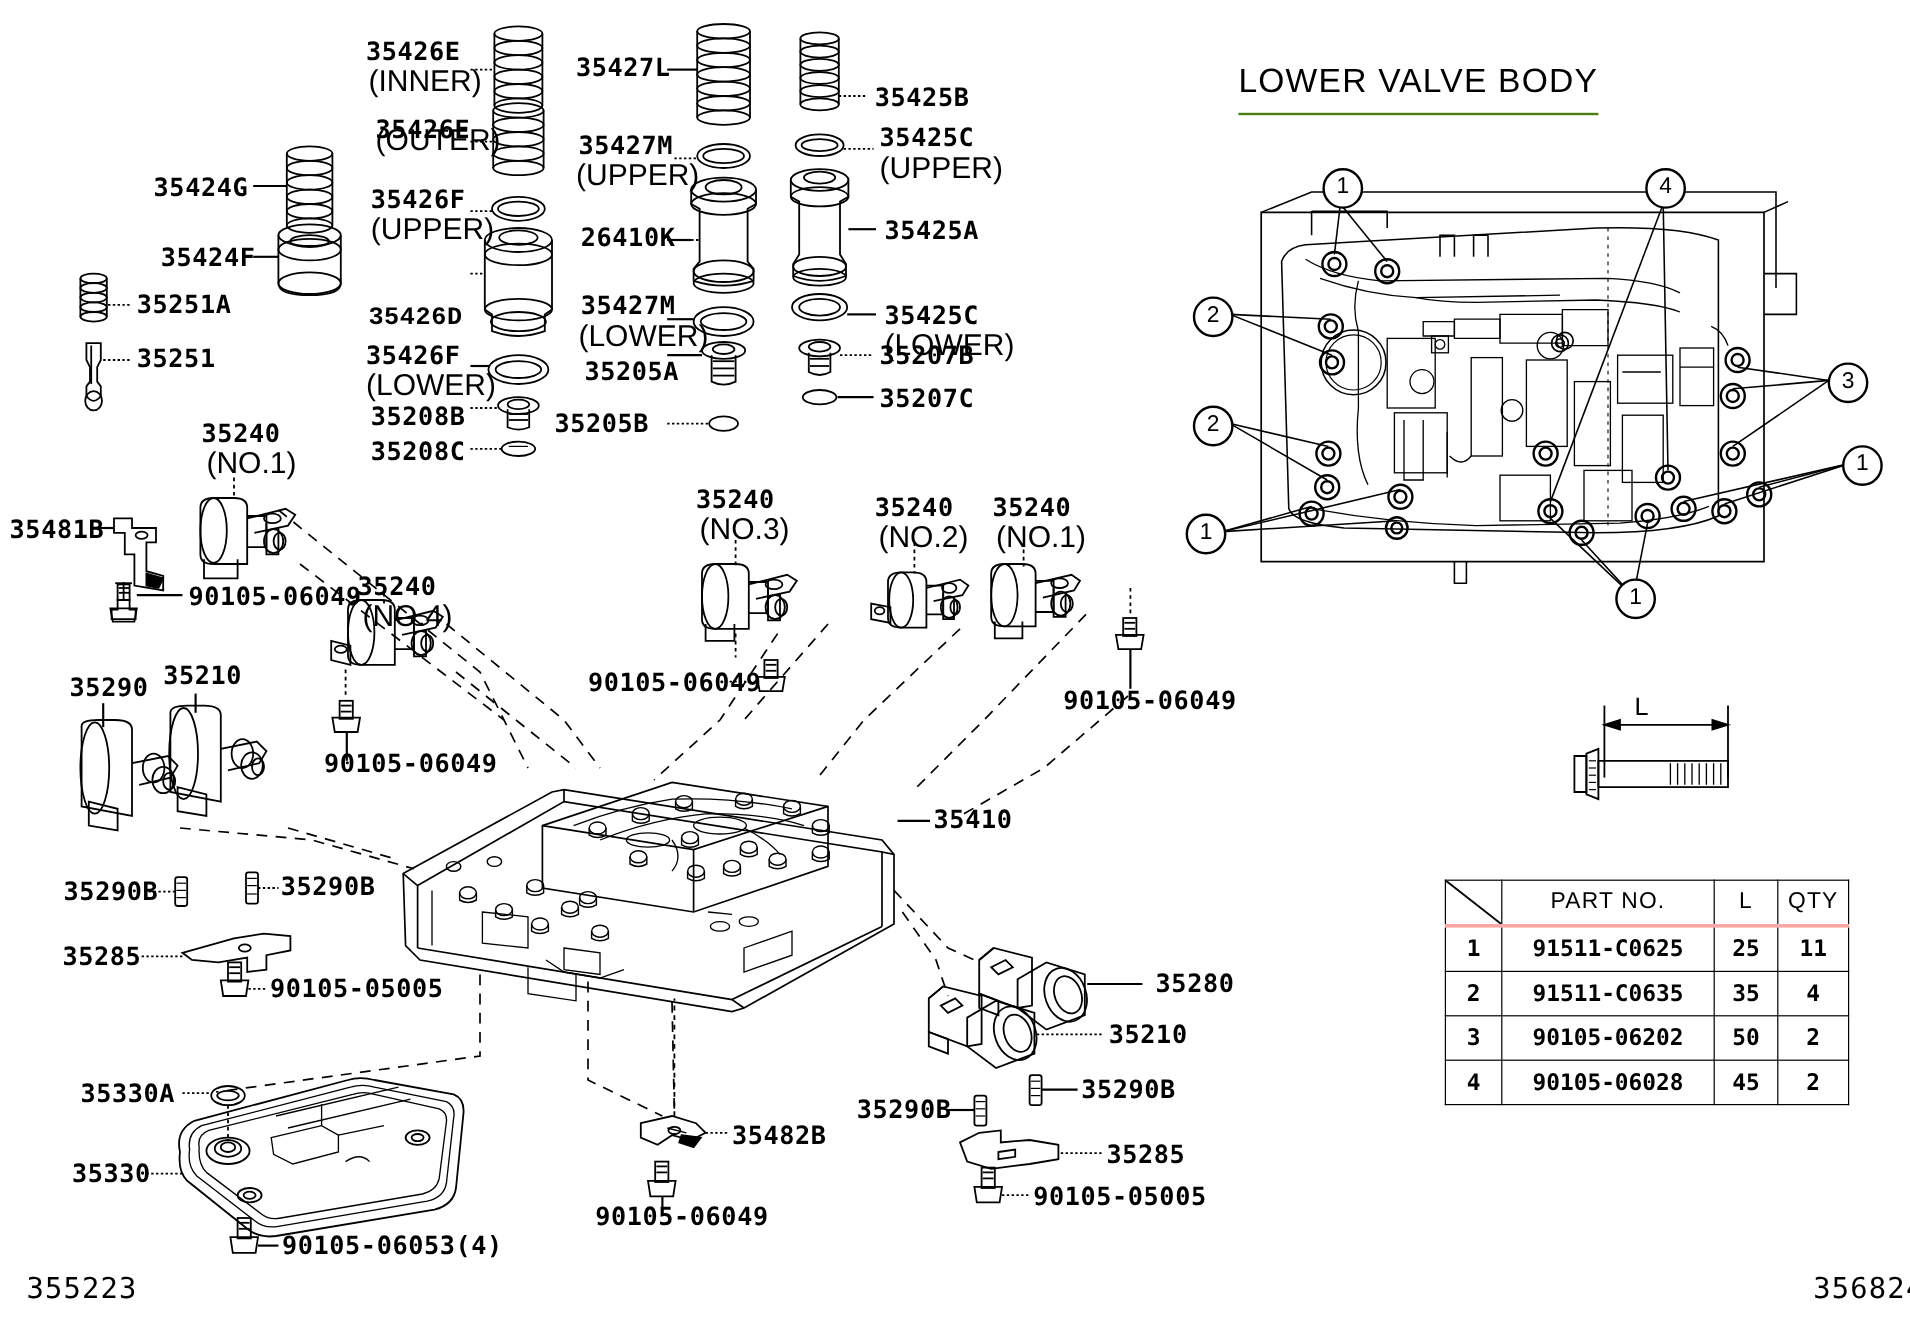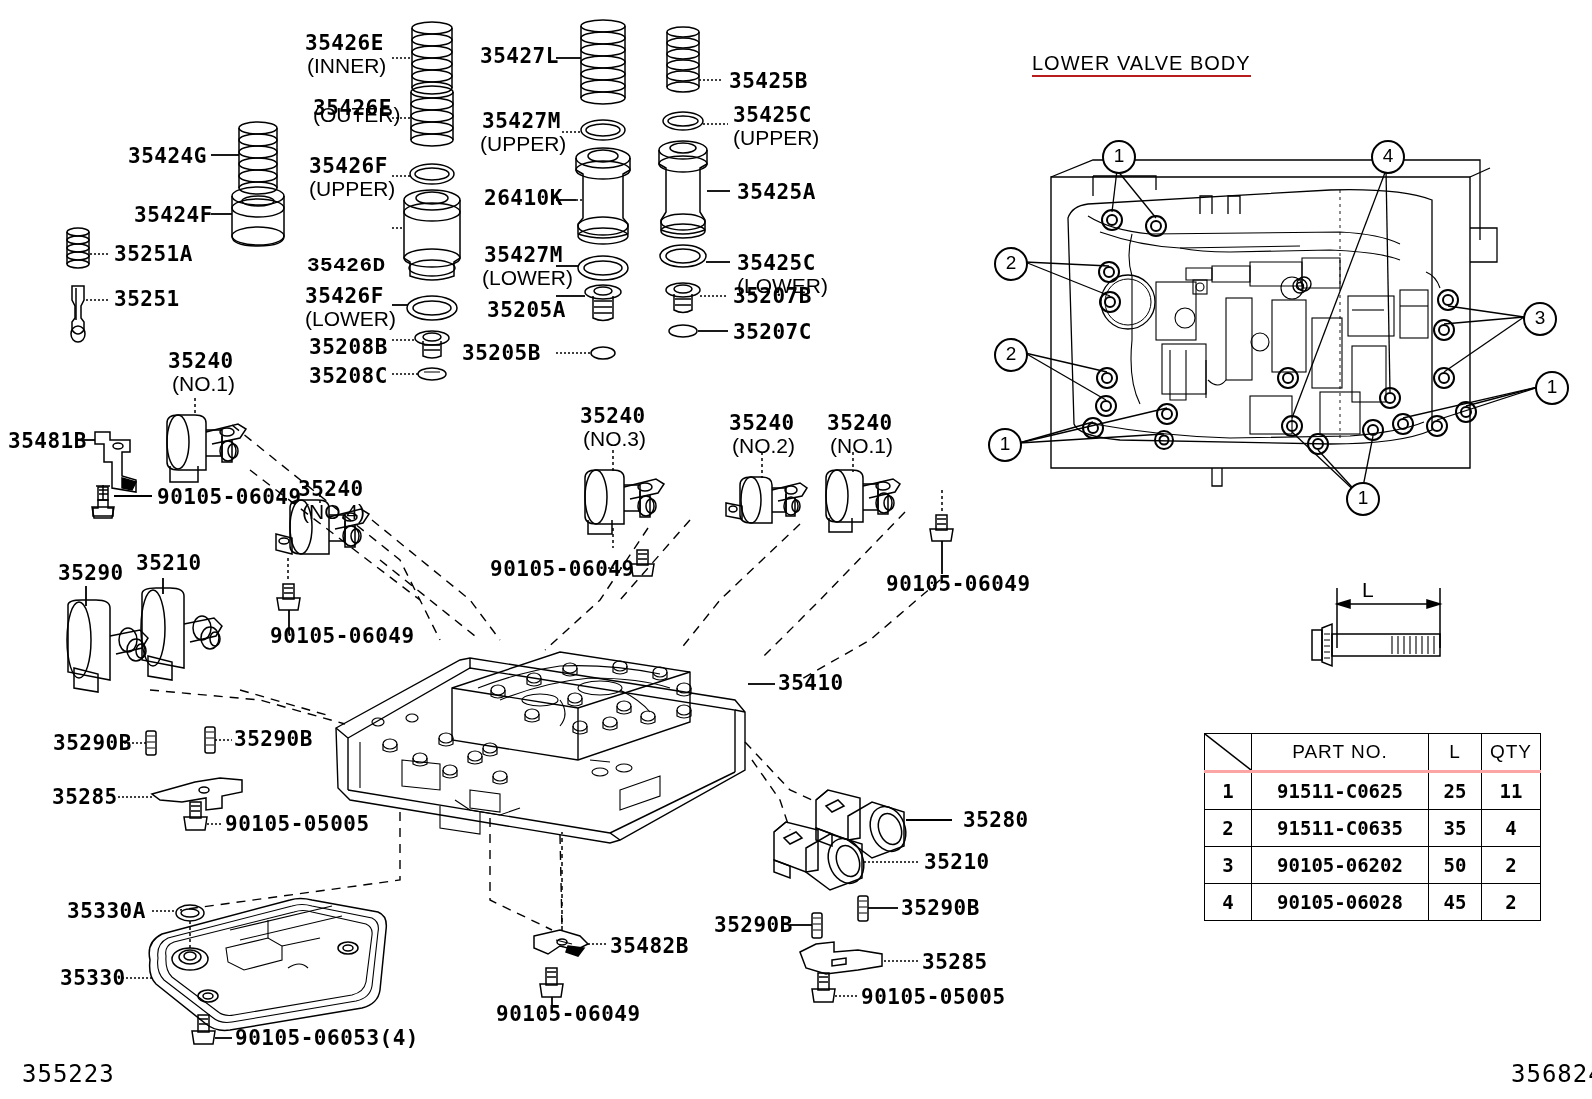--- a/index.html
+++ b/index.html
@@ -21,36 +21,36 @@
     font-weight:bold;
     font-size:21px;
     letter-spacing:0.5px;
     white-space:nowrap;
     line-height:1.08;
     color:#000;
   }
   .lbl.sub{
     font-weight:normal;
     font-family:"Liberation Sans",sans-serif;
-    font-size:21px;
+    font-size:25px;
     letter-spacing:0px;
   }
   .sheetcode{
     position:absolute;
     font-family:"DejaVu Sans Mono","Liberation Mono",monospace;
     font-size:24px;
     letter-spacing:1px;
   }
   .title{
     position:absolute;
     font-family:"Liberation Sans",sans-serif;
-    font-size:20px;
+    font-size:28px;
     letter-spacing:1px;
-    border-bottom:2px solid #b91c1c;
-    padding-bottom:0;
+    border-bottom:2px solid #4d7c0f;
+    padding-bottom:10px;
   }
   svg.art{
     position:absolute;
     left:0;top:0;
     width:1592px;
     height:1099px;
     pointer-events:none;
   }
   
   #parts-table{

